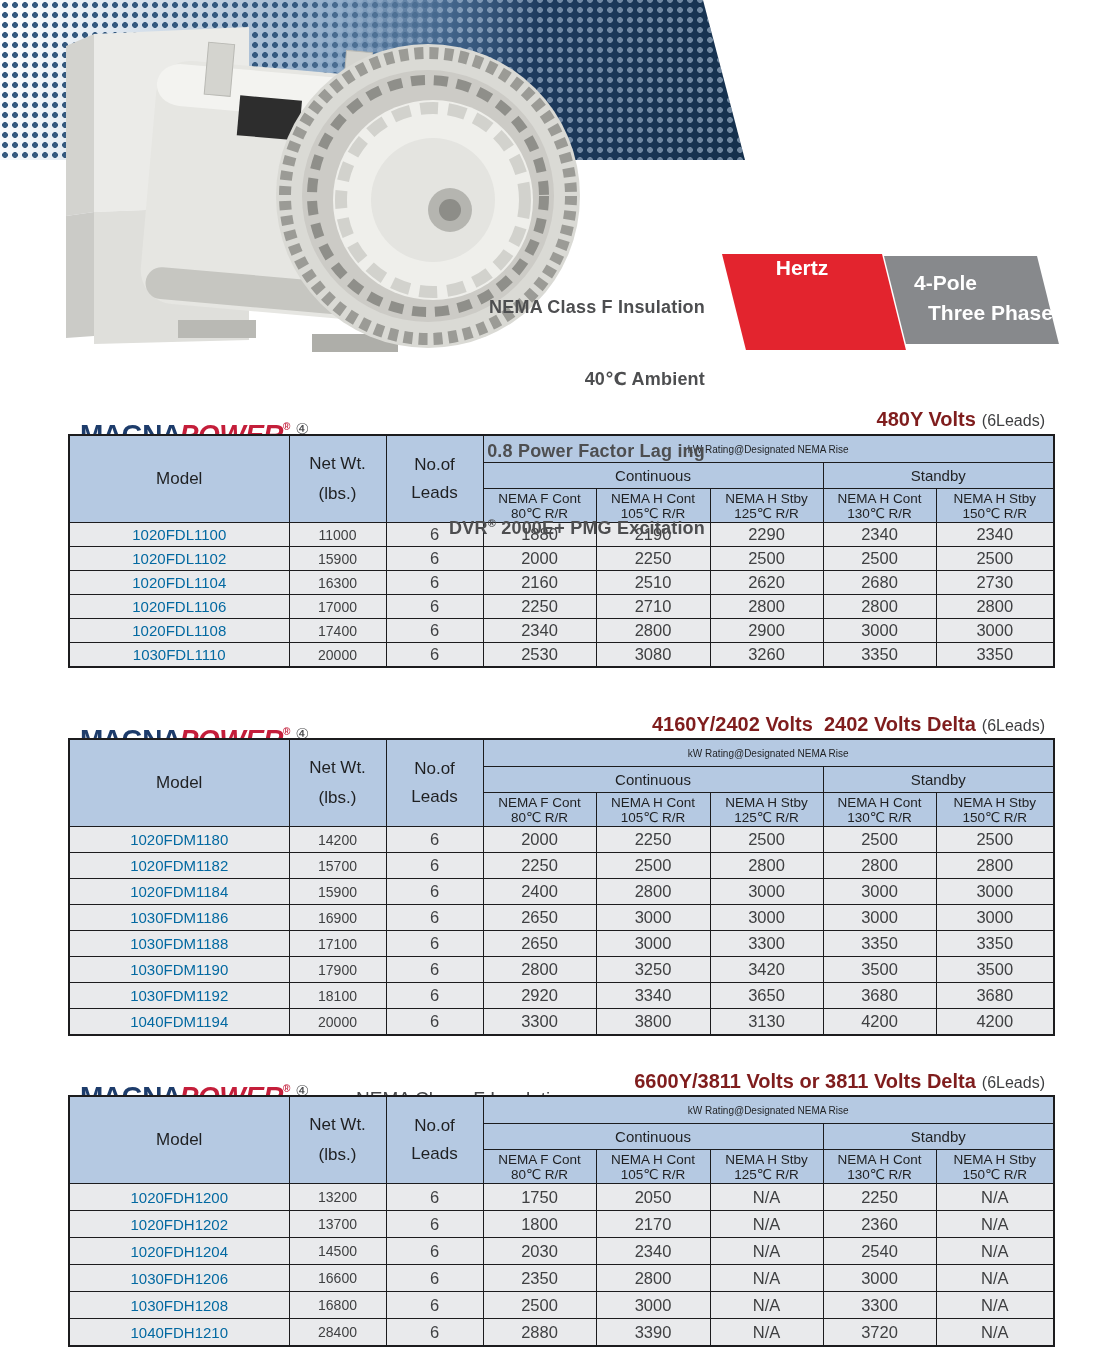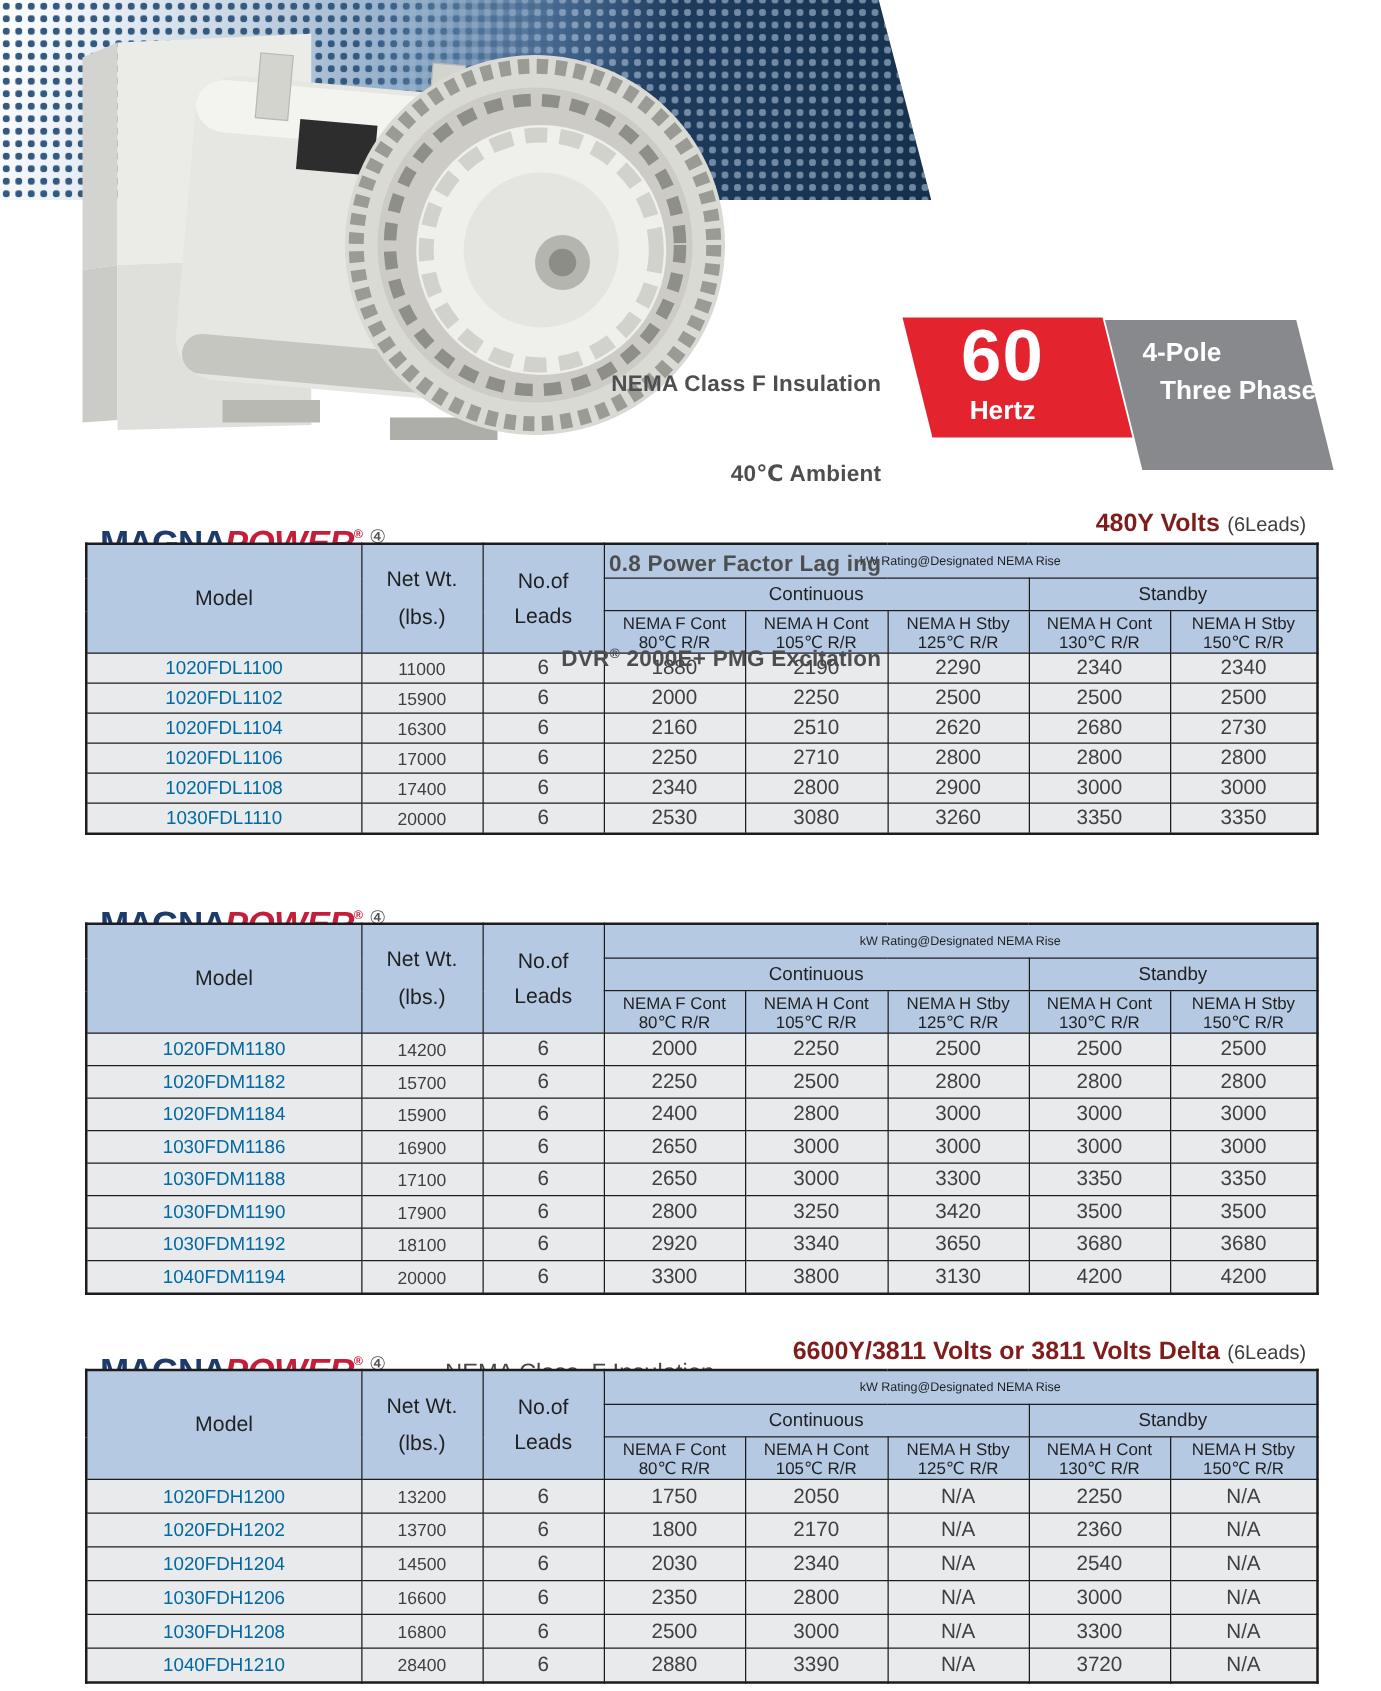--- a/index.html
+++ b/index.html
@@ -26,21 +26,21 @@
 
   
   .specs{position:absolute;top:247px;right:400px;z-index:4;text-align:right;
          font-size:18px;line-height:24px;font-weight:bold;color:#4d4e50;letter-spacing:.2px;white-space:pre;}
   .specs sup{font-size:11px;}
 
   
   .badge{position:absolute;z-index:4;}
   .badge .bg{position:absolute;inset:0;transform:skewX(14deg);transform-origin:top left;}
   .badge-red{left:722px;top:254px;width:160px;height:96px;color:#fff;text-align:center;}
-  .badge-gray{left:884px;top:256px;width:153px;height:120px;color:#fff;}
+  .badge-gray{left:884px;top:256px;width:153px;height:88px;color:#fff;}
   .badge .content{position:relative;z-index:1;}
   .sixty{font-size:58px;font-weight:bold;line-height:60px;margin-top:1px;letter-spacing:1px;}
   .hertz{font-size:21px;font-weight:bold;line-height:22px;margin-top:3px;}
   .pole-l1{font-size:21px;font-weight:bold;line-height:26px;padding:14px 0 0 30px;}
   .pole-l2{font-size:21px;font-weight:bold;line-height:26px;padding:4px 0 0 44px;white-space:pre;}
 
   
   .logo{white-space:nowrap;font-size:28px;font-weight:bold;letter-spacing:-1px;line-height:30px;}
   .logo .magna{color:#1d3c6b;}
   .logo .power{color:#c41e3a;font-style:italic;margin-left:-1px;letter-spacing:-.5px;}
@@ -113,21 +113,20 @@
   <div class="specs">
     <div>NEMA Class F Insulation</div>
     <div>40℃ Ambient</div>
     <div>0.8 Power Factor Lag ing</div>
     <div><span>DVR</span><sup>®</sup><span> 2000E+ PMG Excitation</span></div>
   </div>
 
   <div class="badge badge-red">
     <div class="bg" style="background:#e3242e;"></div>
     <div class="content">
-      <div class="sixty">60</div>
       <div class="hertz">Hertz</div>
     </div>
   </div>
 
   <div class="badge badge-gray">
     <div class="bg" style="background:#87898c;"></div>
     <div class="content">
       <div class="pole-l1">4-Pole</div>
       <div class="pole-l2">Three Phase</div>
     </div>
@@ -138,20 +137,23 @@
       <span class="magna">MAGNA</span><span class="power">POWER</span><span class="reg">®</span><span class="mark">④</span>
     </div>
     <div class="table-title">
       <span class="tt-bold">480Y Volts</span><span class="tt-light">(6Leads)</span>
     </div>
   </div>
 
   <div class="block-head" id="head-4160">
     <div class="logo">
       <span class="magna">MAGNA</span><span class="power">POWER</span><span class="reg">®</span><span class="mark">④</span>
+    </div>
+    <div class="table-title">
+      <span class="tt-bold">4160Y/2402 Volts  2402 Volts Delta</span><span class="tt-light">(6Leads)</span>
     </div>
   </div>
 
   <div class="block-head" id="head-6600">
     <div class="logo">
       <span class="magna">MAGNA</span><span class="power">POWER</span><span class="reg">®</span><span class="mark">④</span>
     </div>
     <div class="head-note">NEMA Class  F Insulation</div>
     <div class="table-title">
       <span class="tt-bold">6600Y/3811 Volts or 3811 Volts Delta</span><span class="tt-light">(6Leads)</span>

